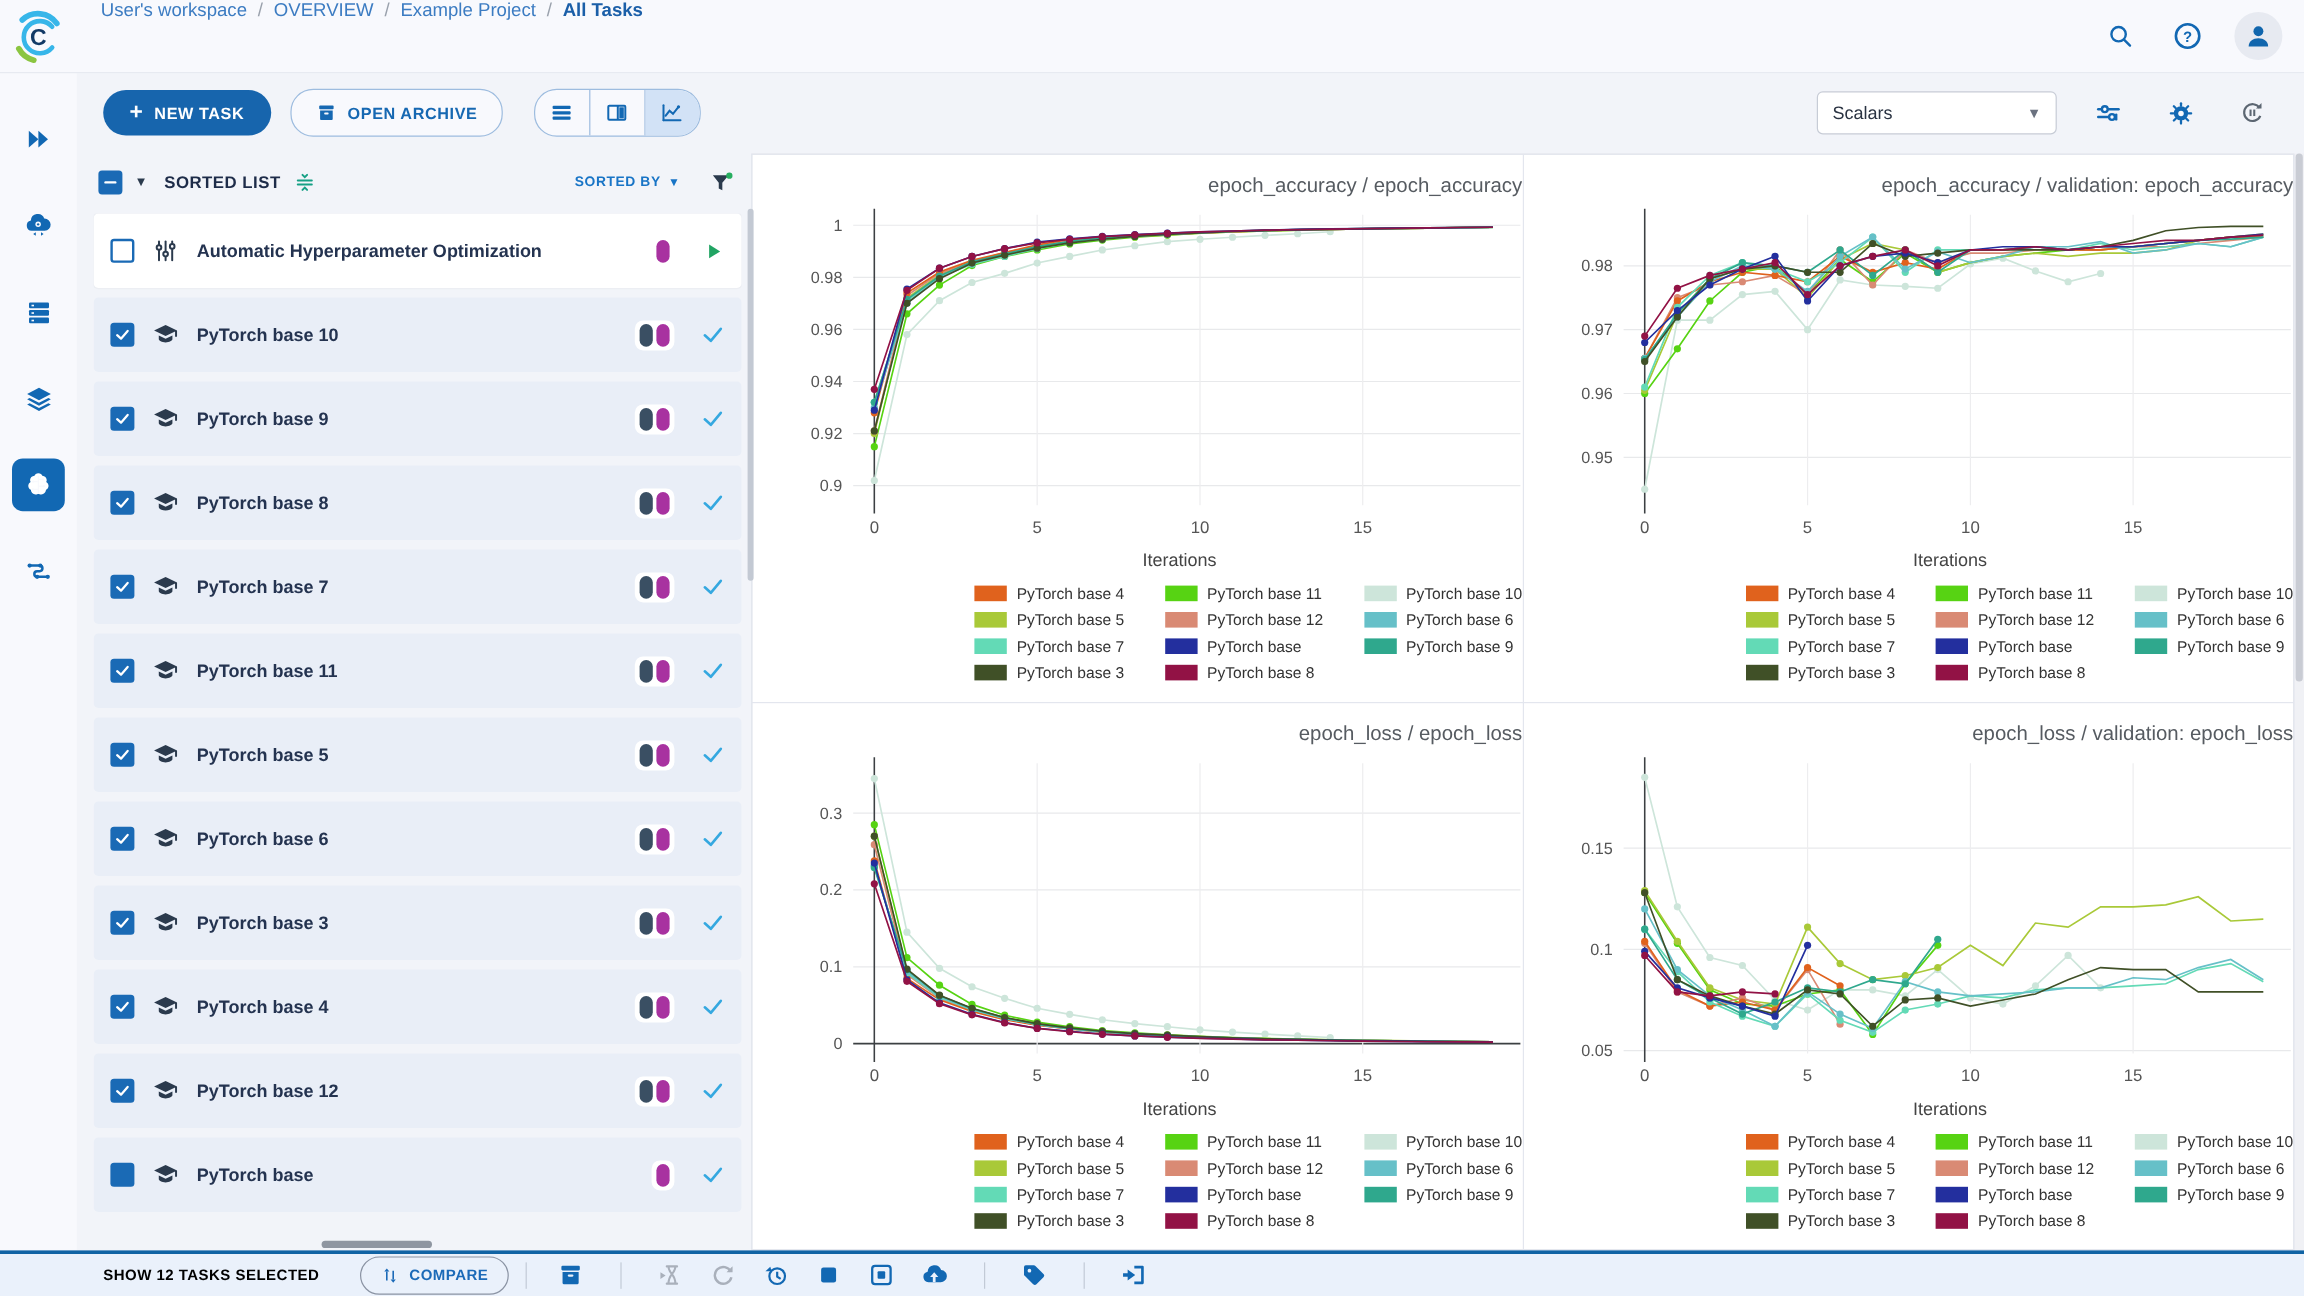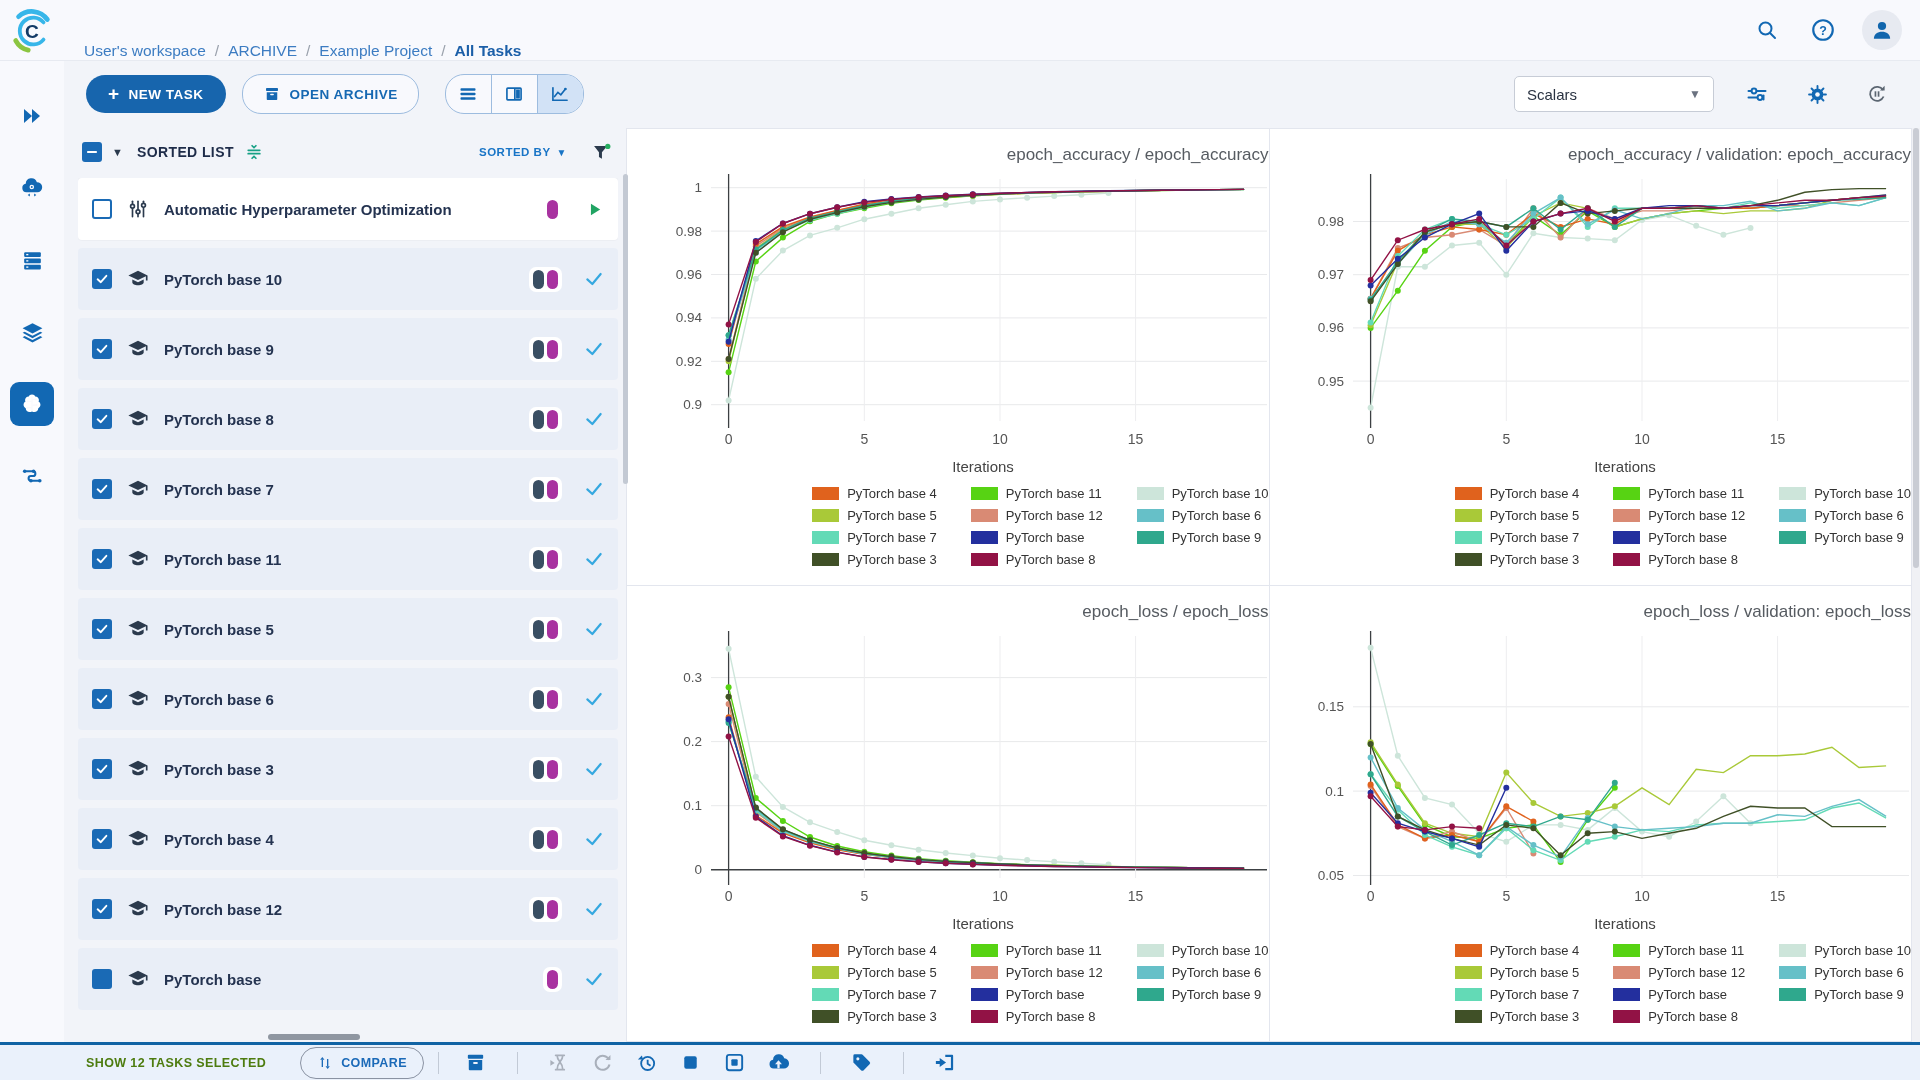--- a/index.html
+++ b/index.html
@@ -1,21 +1,21 @@
 <!DOCTYPE html>
 <html><head>
 <meta charset="utf-8">
 <style>
   html,body{margin:0;padding:0;background:#dfe3ea;}
   .app{position:relative;width:1920px;height:1080px;overflow:hidden;background:#f2f4f9;
        font-family:"Liberation Sans",sans-serif;-webkit-font-smoothing:antialiased;}
   
   .topbar{position:absolute;left:0;top:0;width:1920px;height:60px;background:#f8f9fd;border-bottom:1px solid #e7eaf1;z-index:5;}
   .logo{position:absolute;left:8px;top:8px;width:48px;height:46px;}
-  .breadcrumb{position:absolute;left:84px;top:0;height:60px;display:flex;align-items:flex-end;gap:9px;font-size:15.5px;}
+  .breadcrumb{position:absolute;left:84px;top:0;height:60px;display:flex;align-items:flex-start;gap:9px;font-size:15.5px;}
   .crumb{color:#3c7cc2;cursor:pointer;}
   .crumb.current{color:#1b5fa8;font-weight:bold;}
   .crumb-sep{color:#9aa1ac;}
   .tabs{position:absolute;left:830px;top:0;height:60px;display:flex;gap:56px;}
   .tab{display:flex;align-items:center;height:100%;font-size:13.5px;font-weight:bold;letter-spacing:.6px;color:#8d939e;cursor:pointer;border-bottom:2px solid transparent;box-sizing:border-box;}
   .tab.active{color:#1160a9;border-bottom-color:#1160a9;}
   .topbar-right{position:absolute;right:18px;top:0;height:60px;display:flex;align-items:center;gap:22px;}
   .icon-btn{width:34px;height:34px;display:flex;align-items:center;justify-content:center;cursor:pointer;}
   .avatar{width:40px;height:40px;border-radius:50%;background:#e7eaf1;display:flex;align-items:center;justify-content:center;cursor:pointer;}
   
@@ -56,21 +56,21 @@
   .charts{position:absolute;left:626px;top:128px;right:8px;bottom:38px;background:#e3e6ee;display:grid;grid-template-columns:1fr 1fr;grid-template-rows:1fr 1fr;gap:1px;border:1px solid #e3e6ee;z-index:1;overflow:hidden;}
   .chart-card{background:#fff;overflow:hidden;display:flex;flex-direction:column;align-items:flex-end;}
   .chart-title{margin-top:16px;font-size:17px;color:#565b61;}
   .legend{display:grid;grid-auto-flow:column;grid-template-rows:repeat(4,21px);column-gap:34px;row-gap:1px;margin-top:2px;justify-content:center;}
   .legend-item{display:flex;align-items:center;gap:8px;font-size:13px;color:#333;}
   .swatch{width:27px;height:13px;display:inline-block;}
   .charts-scroll{position:absolute;right:0;top:128px;width:8px;bottom:38px;background:#f0f1f5;}
   .charts-scroll .thumb{position:absolute;top:0;left:1px;width:6px;height:440px;background:#c9ccd4;border-radius:3px;}
   
   .footer{position:absolute;left:0;right:0;bottom:0;height:38px;background:#eaf1fb;border-top:3px solid #1063a4;display:flex;align-items:center;z-index:6;box-sizing:border-box;}
-  .footer-info{margin-left:86px;font-size:12.5px;font-weight:bold;color:#4d7c0f;letter-spacing:.4px;cursor:pointer;}
+  .footer-info{margin-left:86px;font-size:12.5px;font-weight:bold;color:#000000;letter-spacing:.4px;cursor:pointer;}
   .btn-compare{margin-left:34px;height:30px;padding:0 16px;border-radius:16px;border:1px solid #8a93a3;display:flex;align-items:center;gap:8px;font-size:12.5px;font-weight:bold;color:#1b6ab8;letter-spacing:.4px;cursor:pointer;}
   .f-div{width:1px;height:22px;background:#c2cad6;margin:0 14px;}
   .f-icons{display:flex;align-items:center;gap:10px;margin-left:6px;}
   .f-icon{width:34px;height:28px;display:flex;align-items:center;justify-content:center;cursor:pointer;}
   .f-icon.disabled{cursor:default;}
 </style>
 </head>
 <body>
 
 <div class="app">
@@ -80,21 +80,21 @@
       <svg viewBox="0 0 48 48" width="48" height="46">
         <path d="M40 12 A20 20 0 0 0 10 9" fill="none" stroke="#37b6e9" stroke-width="5" stroke-linecap="round"></path>
         <path d="M7 34 A20 20 0 0 0 20 44" fill="none" stroke="#8bc541" stroke-width="5" stroke-linecap="round"></path>
         <path d="M36 33 A14 14 0 1 1 36 15" fill="none" stroke="#37b6e9" stroke-width="4" stroke-linecap="round"></path>
         <text x="24" y="31" text-anchor="middle" font-size="20" font-weight="bold" fill="#123a66" font-family="Liberation Sans,sans-serif">C</text>
       </svg>
     </div>
     <div class="breadcrumb">
       <span class="crumb">User's workspace</span>
       <span class="crumb-sep">/</span>
-      <span class="crumb">ARCHIVE</span>
+      <span class="crumb">OVERVIEW</span>
       <span class="crumb-sep">/</span>
       <span class="crumb">Example Project</span>
       <span class="crumb-sep">/</span>
       <span class="crumb current">All Tasks</span>
     </div>
     <div class="topbar-right">
       <div class="icon-btn">
         <svg viewBox="0 0 24 24" width="24" height="24" fill="none" stroke="#1268b3" stroke-width="2" stroke-linecap="round">
             <circle cx="10.5" cy="10.5" r="6"></circle>
             <line x1="15" y1="15" x2="20" y2="20"></line>

